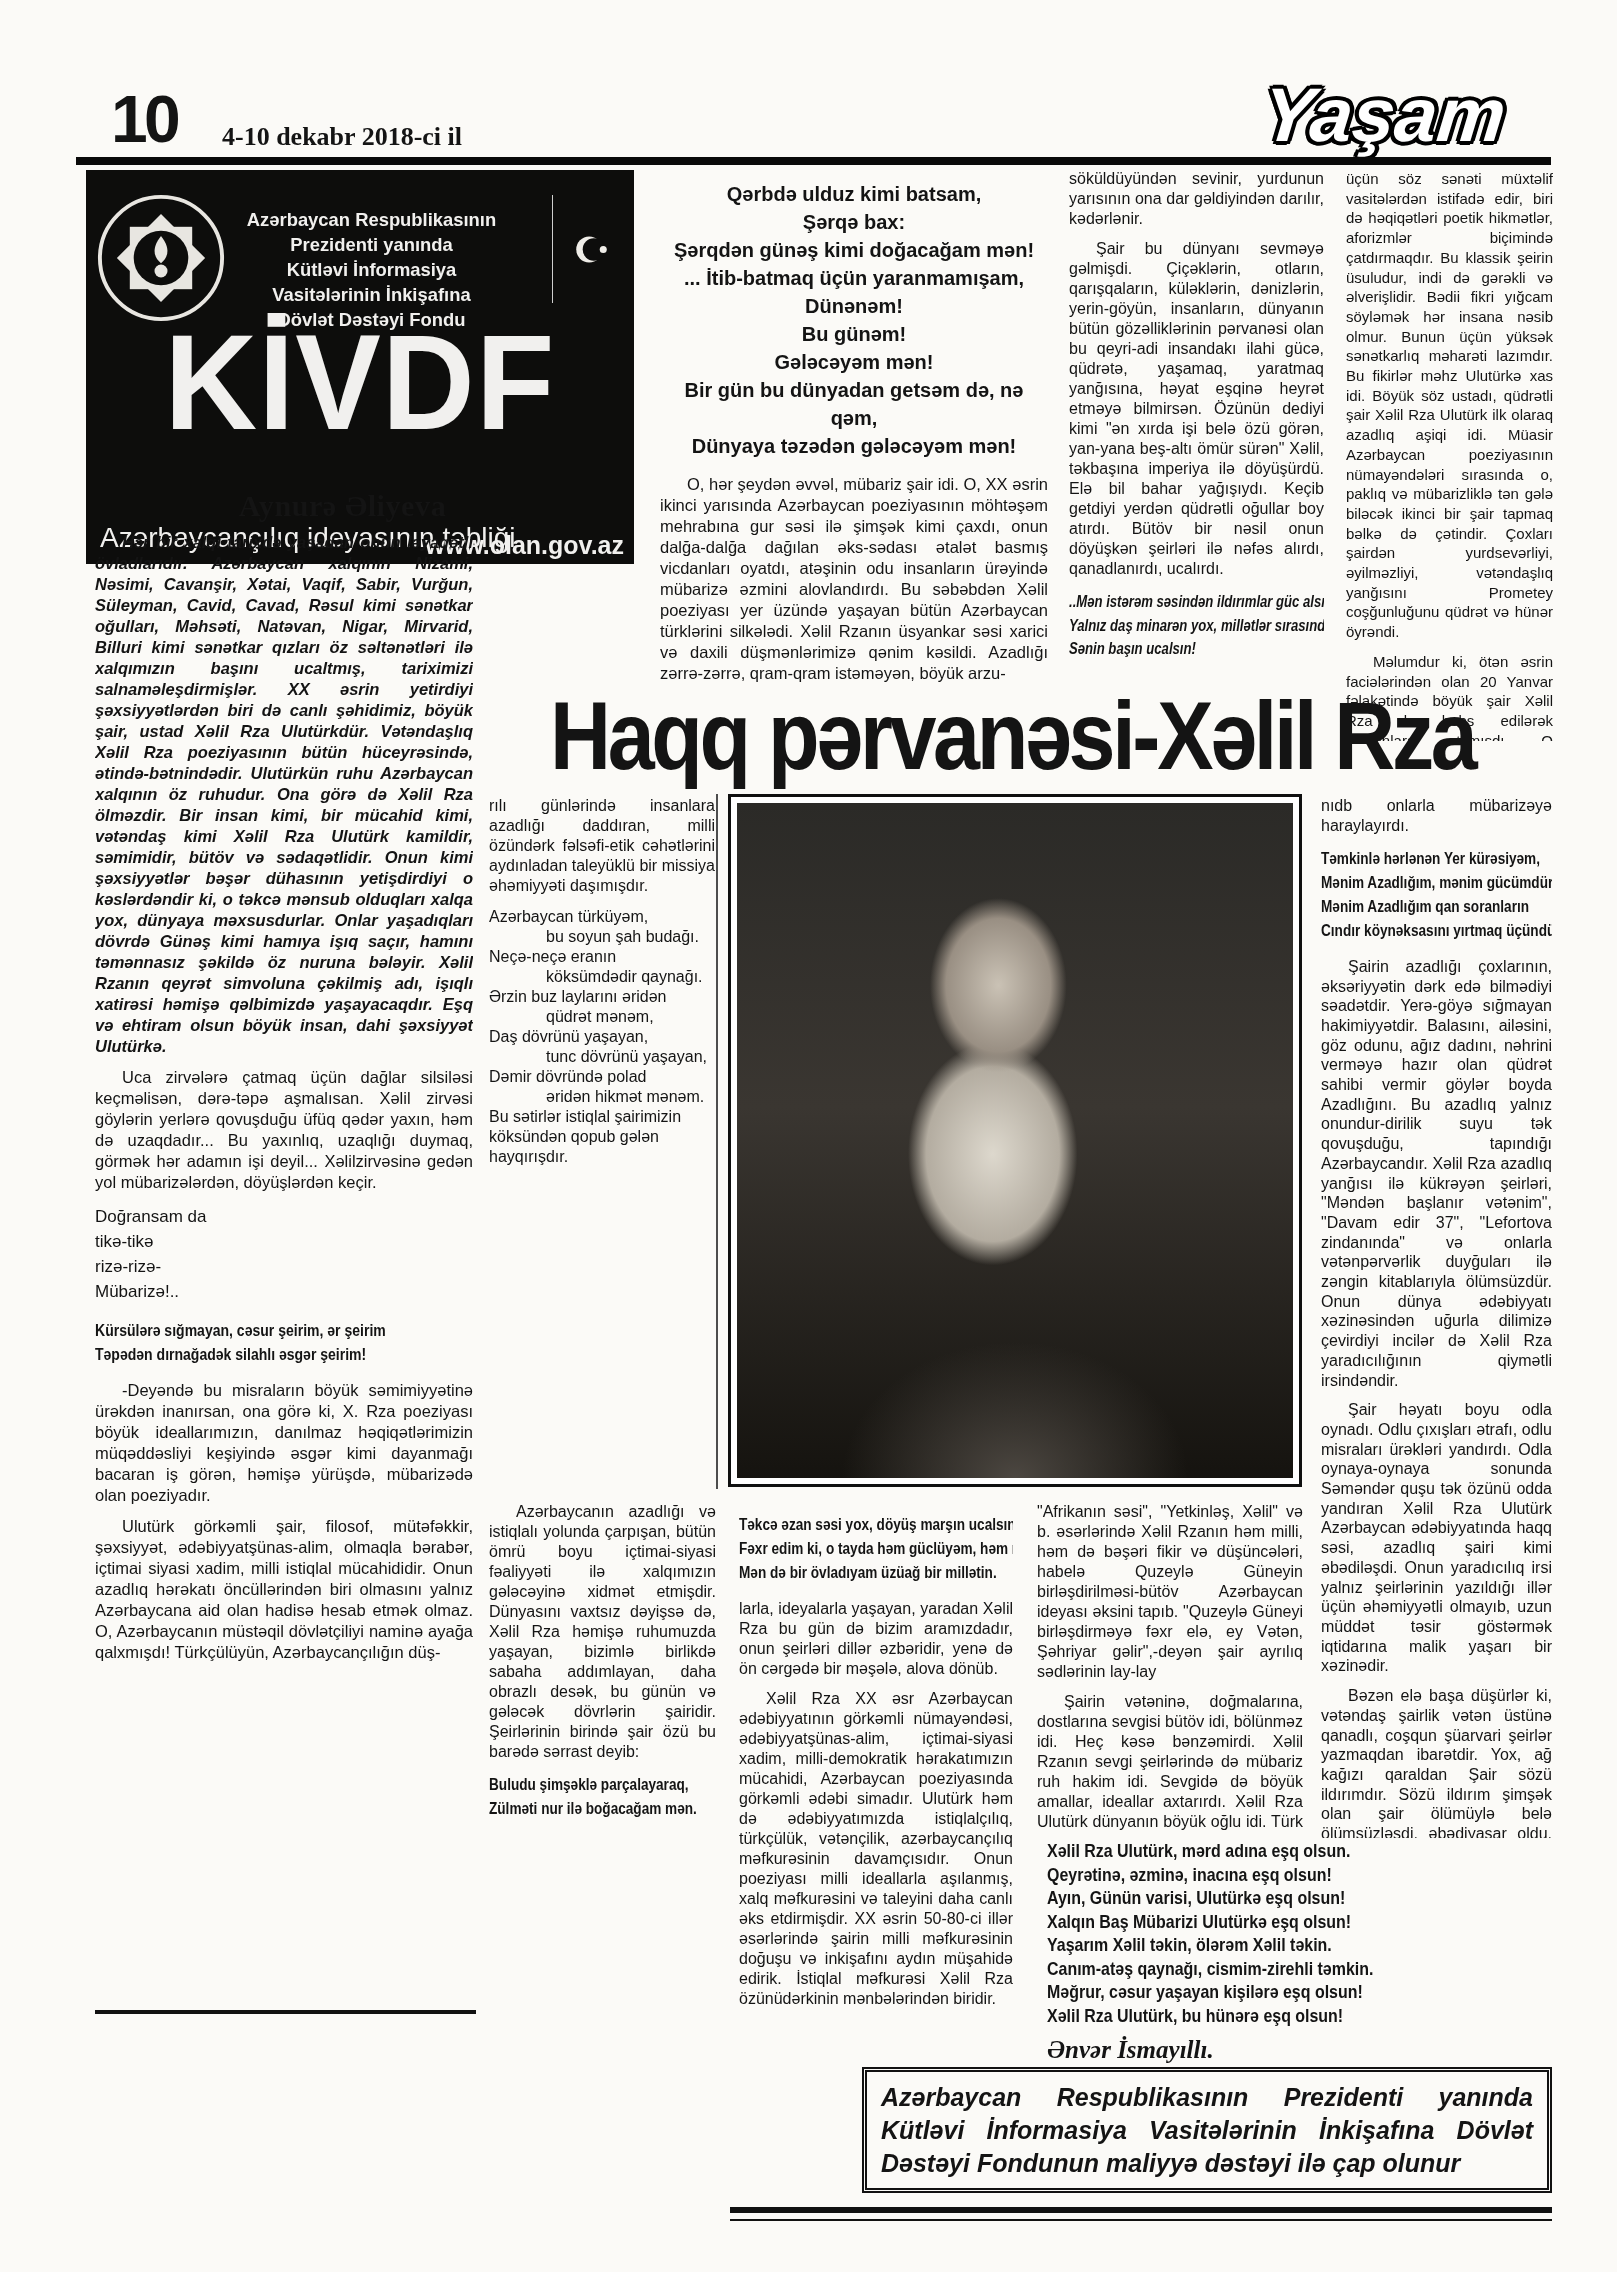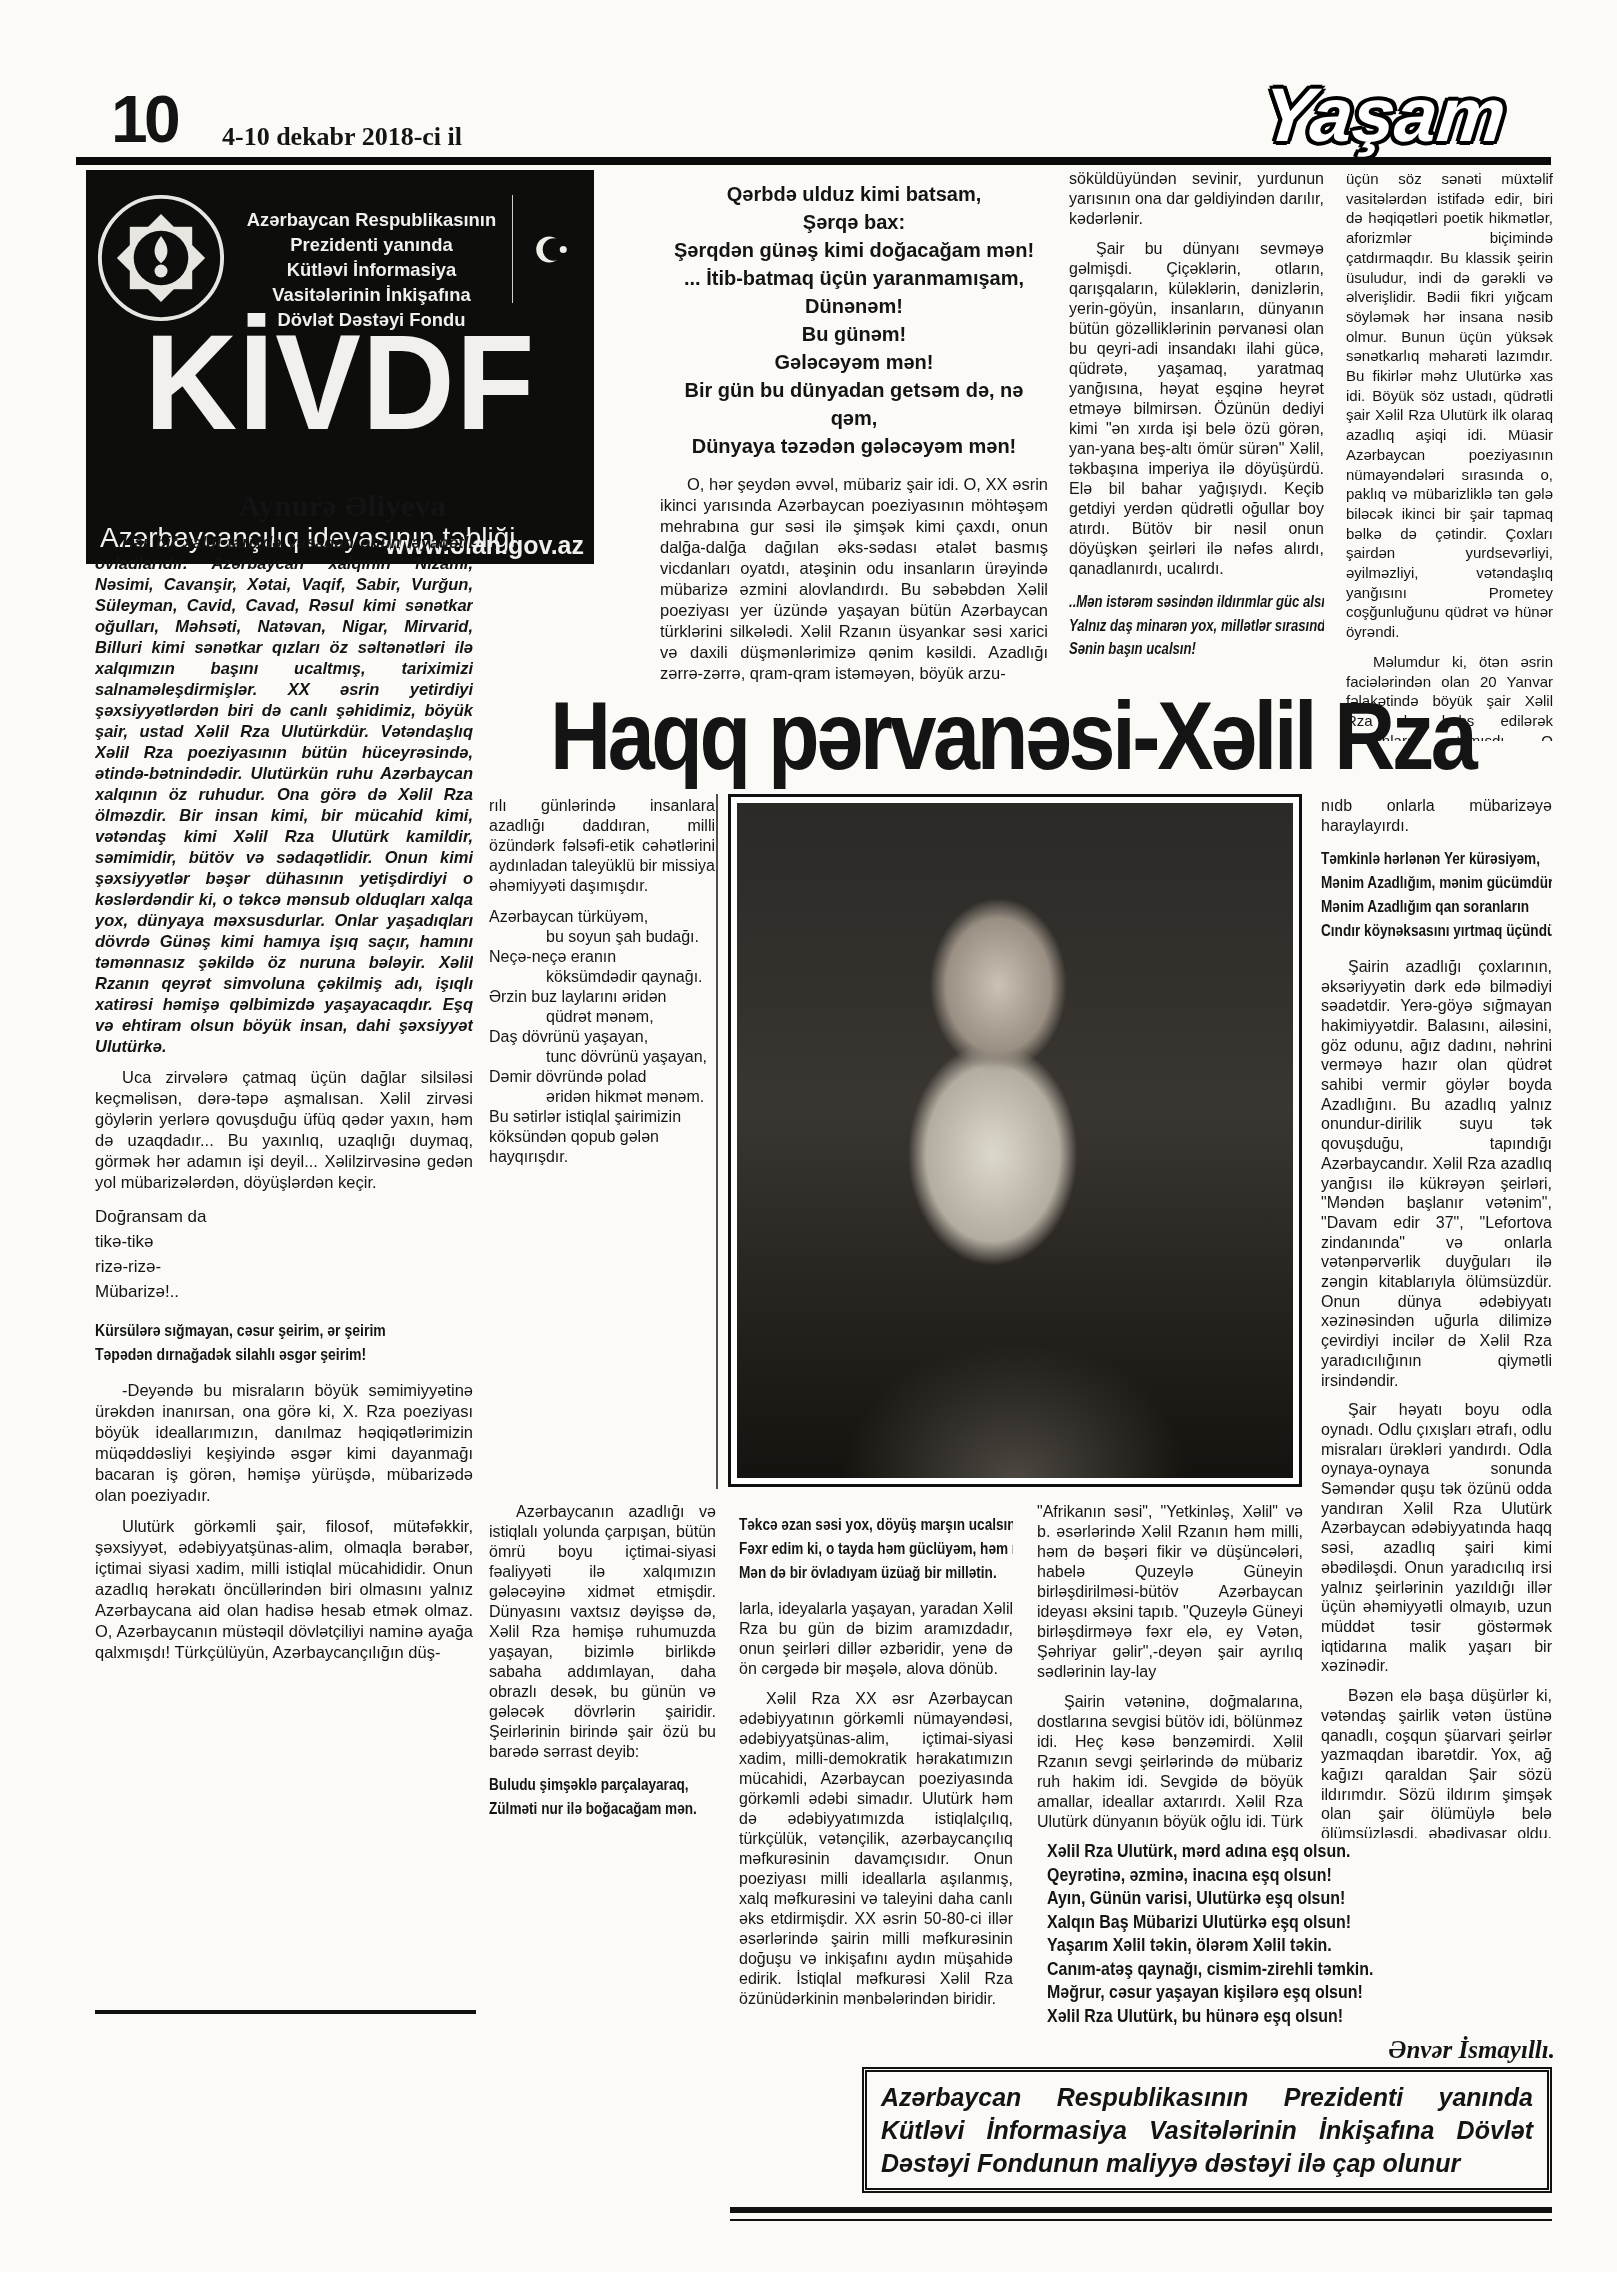--- a/index.html
+++ b/index.html
@@ -12,21 +12,21 @@
   .masthead-wrap{position:absolute;left:695px;top:76px;display:flex;align-items:center;gap:3.8px;}
   .masthead{font-size:69px;font-weight:900;letter-spacing:-2.5px;transform:scaleX(.82);
             transform-origin:left center;white-space:nowrap;}
   .globe{width:84px;height:84px;margin-left:-44px;}
   .section-title{position:absolute;left:1263px;top:71px;font-size:76px;font-weight:900;
       font-style:italic;color:#fff;transform:skewX(-6deg);white-space:nowrap;
       text-shadow:-3.2px -3.2px 0 #000,3.2px -3.2px 0 #000,-3.2px 3.2px 0 #000,3.2px 3.2px 0 #000,
                   0 4.4px 0 #000,4.4px 0 0 #000,-4.4px 0 0 #000,0 -4.4px 0 #000;}
   .hdr-rule{position:absolute;left:76px;top:157px;width:1475px;height:8.2px;background:#0a0a0a;}
   
-  .ad{position:absolute;left:86px;top:170px;width:508px;height:394px;background:#0d0d0c;color:#f1f0ee;}
+  .ad{position:absolute;left:86px;top:170px;width:508px;height:394px;background:#0d0d0c;color:#f1f0ee;padding-left:40px;}
   .ad-emblem{position:absolute;left:10px;top:23px;width:130px;height:130px;}
   .ad-org{position:absolute;left:149px;top:37px;width:273px;text-align:center;
           font-weight:bold;font-size:18.4px;line-height:25px;}
   .ad-flag{position:absolute;right:5px;top:25px;width:76px;height:108px;border-left:1.9px solid #cfcfcf;
            display:flex;align-items:center;justify-content:center;}
   .ad-logo{position:absolute;left:0;right:0;top:141px;height:143px;text-align:center;
            font-size:135px;line-height:143px;font-weight:900;letter-spacing:1.3px;
            transform:scaleX(.95);}
   .ad-slogan{position:absolute;left:14px;bottom:10px;font-size:28px;font-weight:500;}
   .ad-url{position:absolute;right:10px;bottom:3.8px;font-size:25px;font-weight:bold;}
@@ -73,21 +73,21 @@
       radial-gradient(ellipse 95px 121px at 47% 27%, #cac2b5 0%, #998f83 55%, rgba(0,0,0,0) 72%),
       radial-gradient(ellipse 67px 44px at 47% 21%, #6d655c 0%, rgba(0,0,0,0) 70%),
       radial-gradient(ellipse 121px 159px at 46% 52%, #ddd8cd 0%, #b3aca0 55%, rgba(0,0,0,0) 70%),
       radial-gradient(ellipse 266px 209px at 50% 100%, #4c4741 0%, rgba(0,0,0,0) 65%),
       linear-gradient(180deg,#2b2a27 0%,#3a3631 45%,#15130f 100%);}
   .vrule{position:absolute;left:716px;top:794px;width:1.9px;height:695px;background:#4d4d4d;}
   
   .esq{position:absolute;left:1047px;top:1839px;width:508px;}
   .esq .pline{font-weight:900;font-size:19px;line-height:23.5px;transform:scaleX(.84);
               transform-origin:left center;white-space:nowrap;}
-  .sig{margin-top:9px;text-align:right;font-family:"Liberation Serif",serif;
+  .sig{margin-top:9px;font-family:"Liberation Serif",serif;
        font-style:italic;font-weight:bold;font-size:25px;}
   .footer-box{position:absolute;left:862px;top:2067px;width:690px;height:126px;box-sizing:border-box;
               border:5.7px double #111;padding:9px 14px;font-weight:900;font-style:italic;
               font-size:25px;line-height:33px;text-align:justify;background:#fbfaf7;}
   .b-rule1{position:absolute;left:730px;top:2207px;width:822px;height:5.7px;background:#111;}
   .b-rule2{position:absolute;left:730px;top:2219px;width:822px;height:1.9px;background:#111;}
 </style>
 </head>
 <body>
 

